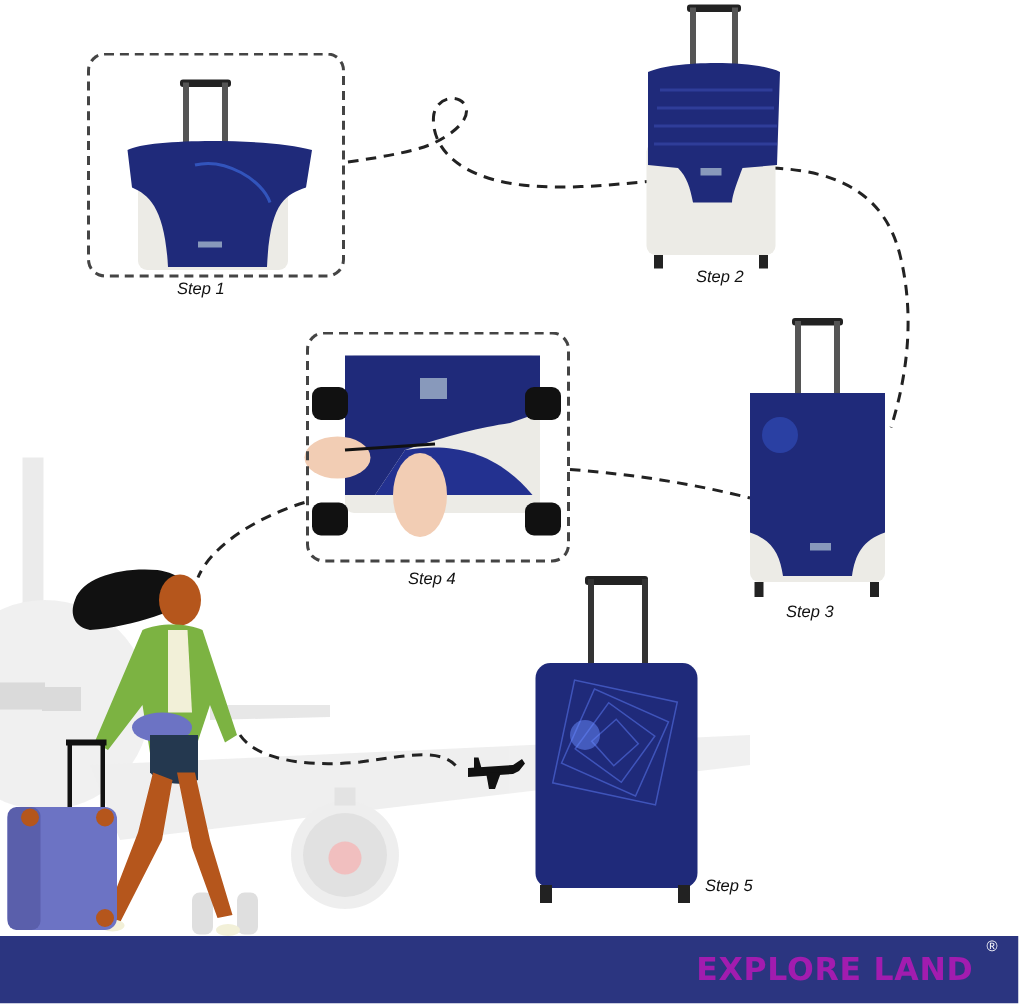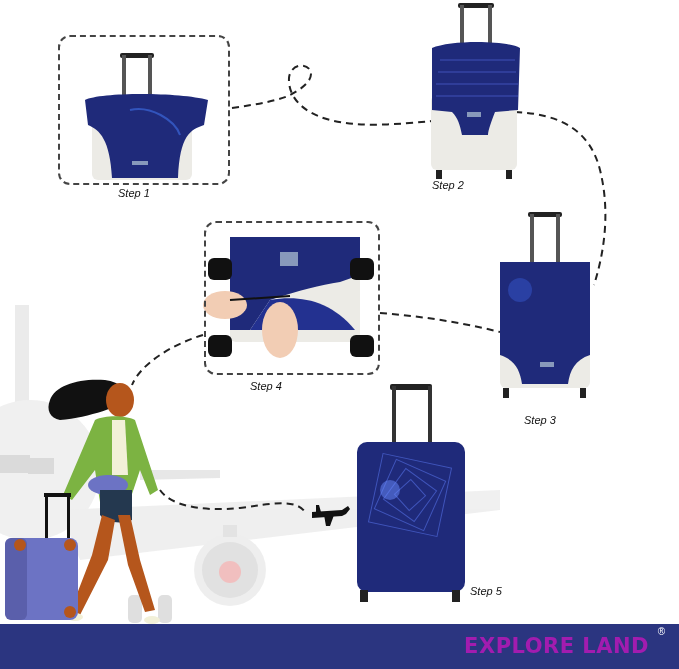--- a/index.html
+++ b/index.html
@@ -139,20 +139,20 @@
     <polygon points="0,18 12,2 20,12 14,18" fill="#fff"></polygon>
     <polygon points="10,18 22,4 34,18" fill="#fff"></polygon>
     <polygon points="18,18 28,8 40,18" fill="#fff"></polygon>
   </g>
 </svg>
 
 <div class="dashbox" style="left:58px;top:35px;width:168px;height:146px;"></div>
 <div class="dashbox" style="left:204px;top:221px;width:172px;height:150px;"></div>
 
 <div class="step-label" style="left:118px;top:187px;">Step 1</div>
-<div class="step-label" style="left:432px;top:179px;">Step 2</div>
-<div class="step-label" style="left:524px;top:402px;margin-top:12px;">Step 3</div>
-<div class="step-label" style="left:250px;top:380px;">Step 4</div>
+<div class="step-label" style="left:464px;top:179px;">Step 2</div>
+<div class="step-label" style="left:524px;top:402px;">Step 3</div>
+<div class="step-label" style="left:272px;top:380px;">Step 4</div>
 <div class="step-label" style="left:470px;top:585px;text-align:center;">Step 5</div>
 
 <div class="footer"></div>
 <div class="brand">EXPLORE LAND</div>
 <div class="reg">®</div>
 
 </body></html>

